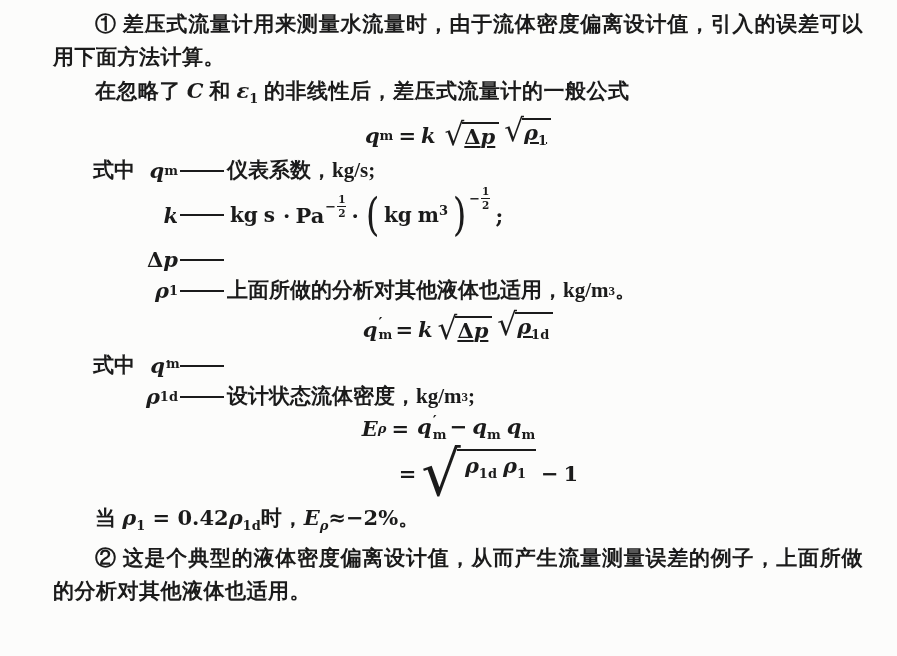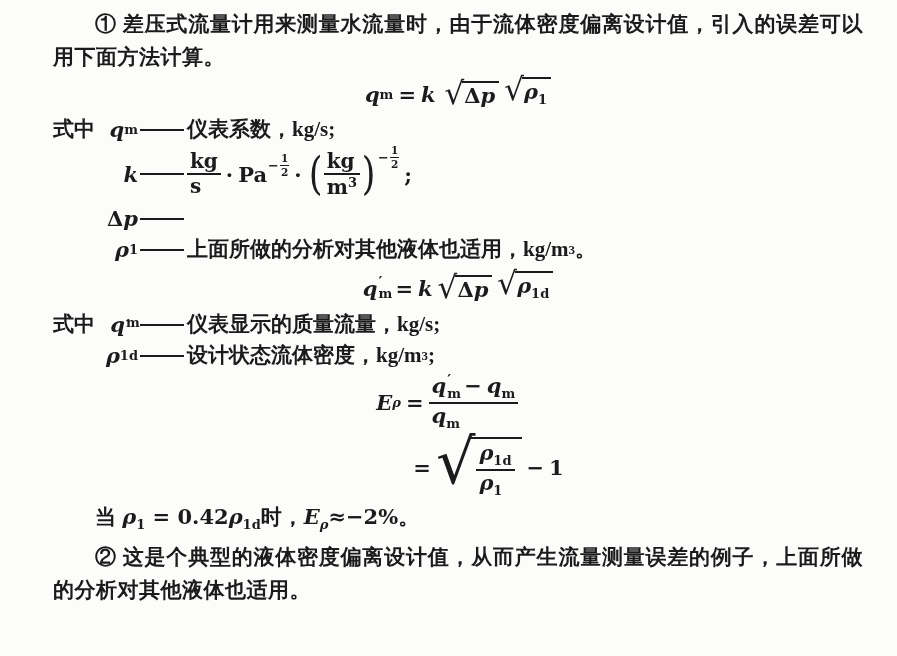--- a/index.html
+++ b/index.html
@@ -17,26 +17,26 @@
   .indent{text-indent:42px;}
   .math{font-family:"DejaVu Serif","Liberation Serif",serif;letter-spacing:0;}
   .it{font-style:italic;}
   .rm{font-style:normal;}
   .sb{font-size:13px;vertical-align:-5px;font-style:normal;}
   .sb.itsub{font-style:italic;}
   .sup3{font-size:13px;vertical-align:7px;font-style:normal;}
   
   .sqrt{display:inline-flex;align-items:flex-start;}
   .sqrt .rad{font-weight:400;font-style:normal;font-size:31px;line-height:25px;margin-right:-2px;}
-  .sqrt .vinc{border-top:2px solid #1b1b1b;padding:1px 4px 0 2px;line-height:23px;}
+  .sqrt .vinc{border-top:2px solid #1b1b1b;padding:1px 4px 0 2px;line-height:23px;text-decoration:underline;}
   .sqrt-big{display:inline-flex;align-items:flex-start;}
   .sqrt-big .rad{font-weight:400;font-style:normal;font-size:62px;line-height:50px;margin-right:-4px;}
   .sqrt-big .vinc{border-top:2.4px solid #1b1b1b;padding:3px 7px 0 5px;}
   
-  .frac{display:inline-flex;flex-direction:column;align-items:flex-start;vertical-align:middle;line-height:1.05;}
+  .frac{display:inline-flex;flex-direction:row;align-items:center;vertical-align:middle;line-height:1.05;}
   .frac .bar{align-self:stretch;height:0;border-top:2px solid #1b1b1b;margin:1px 0;}
   .frac .num,.frac .den{padding:0 3px;text-align:center;}
   
   .exp{display:inline-flex;align-items:center;font-size:13px;line-height:1;transform:translateY(-9px);margin-left:1px;}
   .exp.exp-hi{transform:translateY(-17px);}
   .sfrac{display:inline-flex;flex-direction:column;align-items:center;font-size:10.5px;line-height:1;margin-left:1px;}
   .sfrac .sn{padding:0 1px 1px;border-bottom:1.3px solid #1b1b1b;}
   .sfrac .sd{padding-top:1px;}
   .paren{font-weight:400;font-size:44px;line-height:0;vertical-align:middle;display:inline-block;transform:scaleX(0.8);}
   
@@ -44,38 +44,39 @@
   .psk .pp{position:absolute;top:-3px;left:1px;font-size:15px;font-style:normal;}
   .psk .ss{position:absolute;bottom:-1px;left:1px;font-size:13px;font-style:normal;}
   
   .formula{display:flex;justify-content:center;align-items:center;margin:3px 0;}
   .formula .row{display:inline-flex;align-items:center;}
   .gap-s{margin-left:5px;}
   .gap-m{margin-left:9px;}
   
   .defrow{display:flex;align-items:center;line-height:31px;margin:0;}
   .defrow.tall{min-height:58px;}
-  .deflead{width:48px;flex:none;}
+  .deflead{width:48px;flex:none;margin-left:40px;}
   .defterm{width:37px;flex:none;display:flex;justify-content:flex-end;align-items:center;}
   .dash{width:44px;height:2px;background:#1b1b1b;flex:none;margin:0 3px 0 2px;}
   .defdesc{display:inline-flex;align-items:center;}
   .kunits{display:inline-flex;align-items:center;}
   .kunits .frac{font-size:20px;}
   
   .ederiv-wrap{display:flex;justify-content:center;margin:4px 0 2px;transform:translateX(12px);}
   .erow{display:flex;align-items:center;}
   .erow2{margin-left:37px;margin-top:7px;}
 </style>
 </head>
 <body>
 
 <div class="page">
 
   <p class="para indent">① 差压式流量计用来测量水流量时，由于流体密度偏离设计值，引入的误差可以用下面方法计算。</p>
 
+  <p class="para indent"><span>在忽略了 </span><span class="math it">C</span><span> 和 </span><span class="math it">ε</span><span class="math sb">1</span><span> 的非线性后，差压式流量计的一般公式</span></p>
 
   <div class="formula">
     <span class="row math">
       <span class="it">q</span>
         <span class="sb">m</span>
       <span class="gap-s">=</span>
       <span class="it gap-s">k</span>
       <span class="sqrt gap-m">
         <span class="rad">√</span>
         <span class="vinc"><span class="rm">Δ</span><span class="it">p</span></span>
@@ -186,21 +187,20 @@
   <div class="defrow">
     <span class="deflead">式中</span>
     <span class="defterm math">
         <span class="it">q</span>
         <span class="psk">
           <span class="pp">′</span>
           <span class="ss">m</span>
         </span>
       </span>
     <span class="dash"></span>
-    <span class="defdesc">仪表显示的质量流量，kg/s;</span>
   </div>
 
   <div class="defrow">
     <span class="deflead"></span>
     <span class="defterm math">
         <span class="it">ρ</span>
         <span class="sb">1d</span>
       </span>
     <span class="dash"></span>
     <span class="defdesc">

